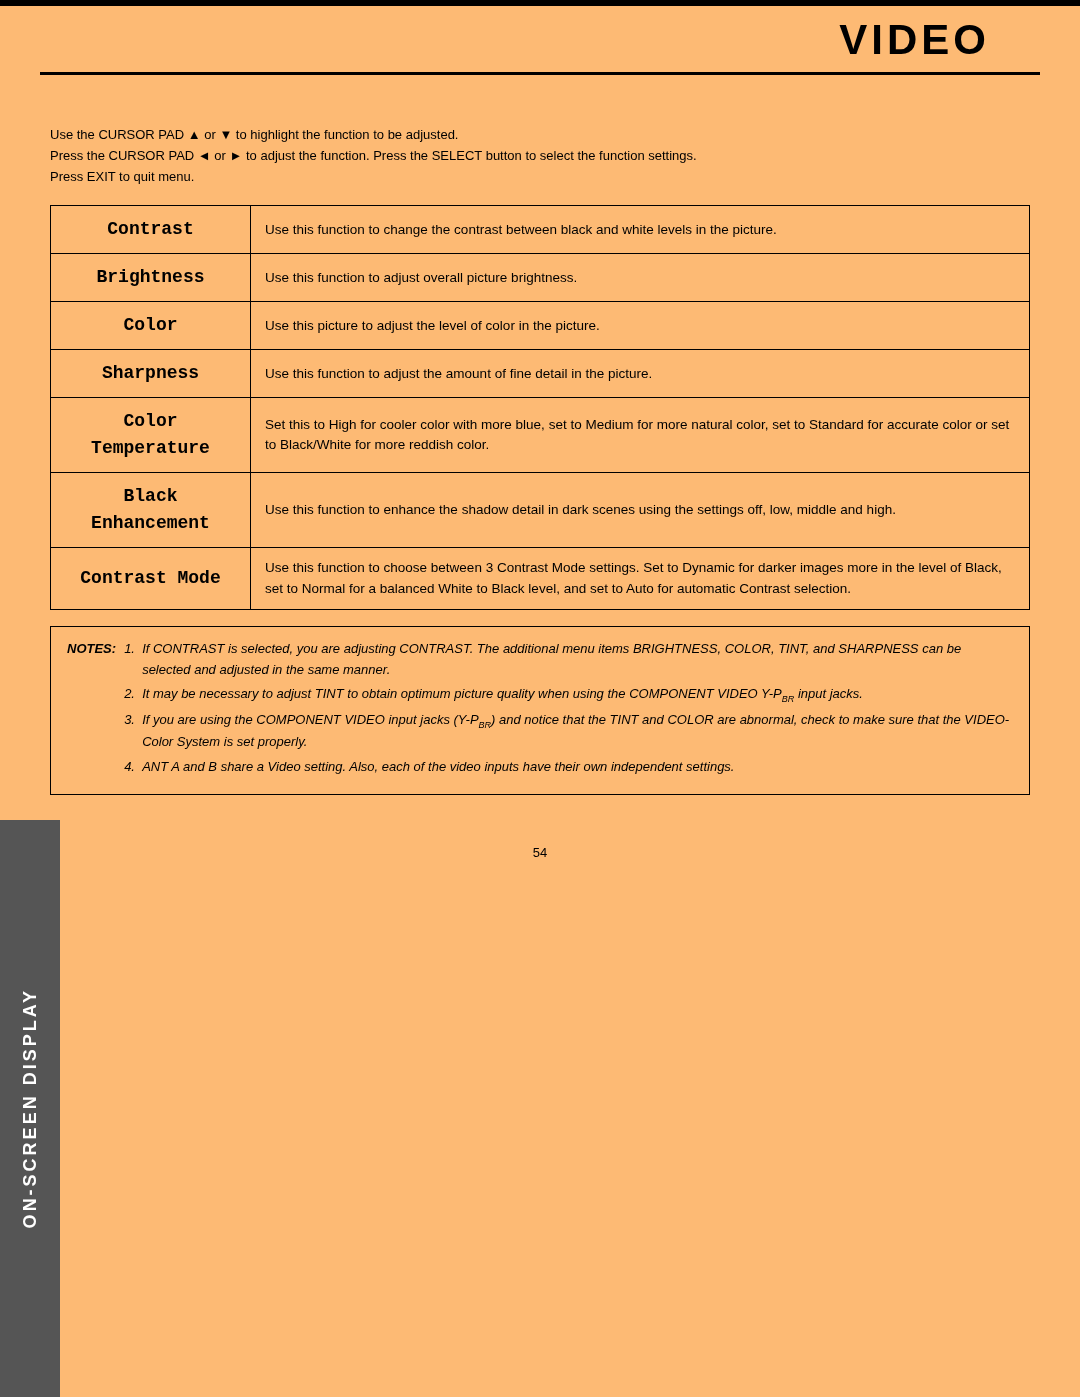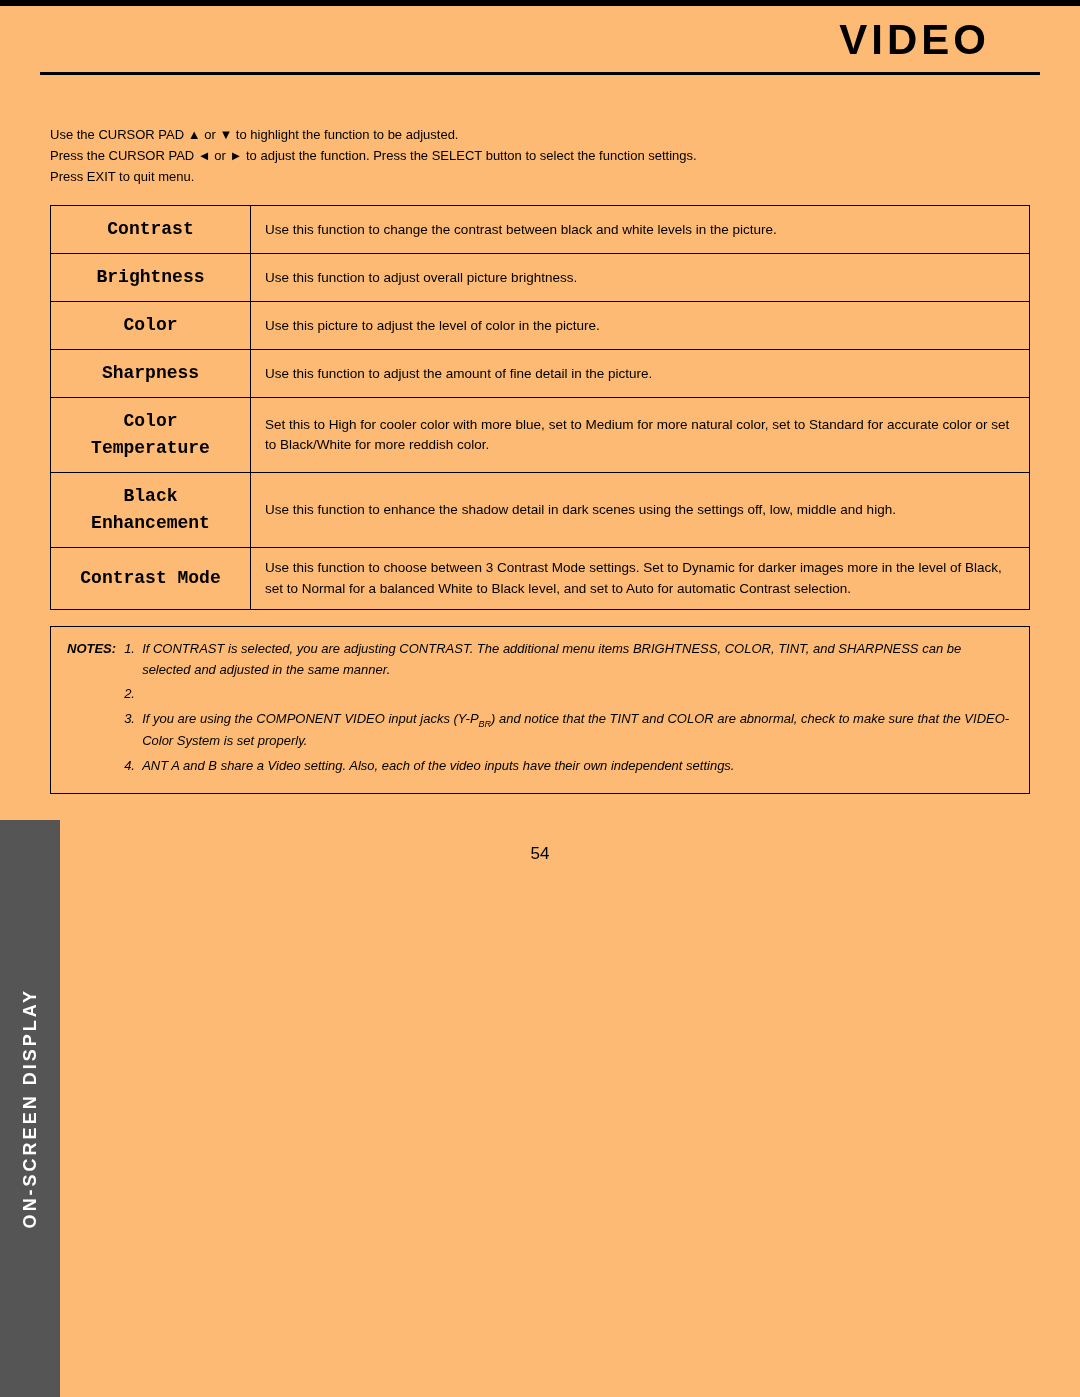--- a/index.html
+++ b/index.html
@@ -131,21 +131,21 @@
       writing-mode: vertical-rl;
       text-orientation: mixed;
       transform: rotate(180deg);
       letter-spacing: 3px;
       white-space: nowrap;
     }
 
     
     .page-number {
       text-align: center;
-      font-size: 17px;
+      font-size: 13px;
       padding: 30px 0 20px 0;
     }
   </style>
 </head>
 <body>
 
 <div class="page-container">
 
   <div class="top-bar"></div>
 
@@ -197,20 +197,23 @@
     <div class="notes-box">
       <div class="notes-content">
         <span class="notes-label">NOTES:</span>
         <ol style="list-style: none; padding-left: 4px; width: 100%;">
           <li style="display:flex; margin-bottom:4px;">
             <span style="min-width:18px;">1.</span>
             <span>If CONTRAST is selected, you are adjusting CONTRAST.  The additional menu items BRIGHTNESS, COLOR, TINT, and SHARPNESS can be selected and adjusted in the same manner.</span>
           </li>
           <li style="display:flex; margin-bottom:4px;">
             <span style="min-width:18px;">2.</span>
+            <span>
+              <span>It may be necessary to adjust TINT to obtain optimum picture quality when using the COMPONENT VIDEO Y-P</span><sub>B</sub><sub>R</sub><span> input jacks.</span>
+            </span>
           </li>
           <li style="display:flex; margin-bottom:4px;">
             <span style="min-width:18px;">3.</span>
             <span>
               <span>If you are using the COMPONENT VIDEO input jacks (Y-P</span><sub>B</sub><sub>R</sub><span>) and notice that the TINT and COLOR are abnormal, check to make sure that the VIDEO-Color System is set properly.</span>
             </span>
           </li>
           <li style="display:flex; margin-bottom:4px;">
             <span style="min-width:18px;">4.</span>
             <span>ANT A and B share a Video setting.  Also, each of the video inputs have their own independent settings.</span>

